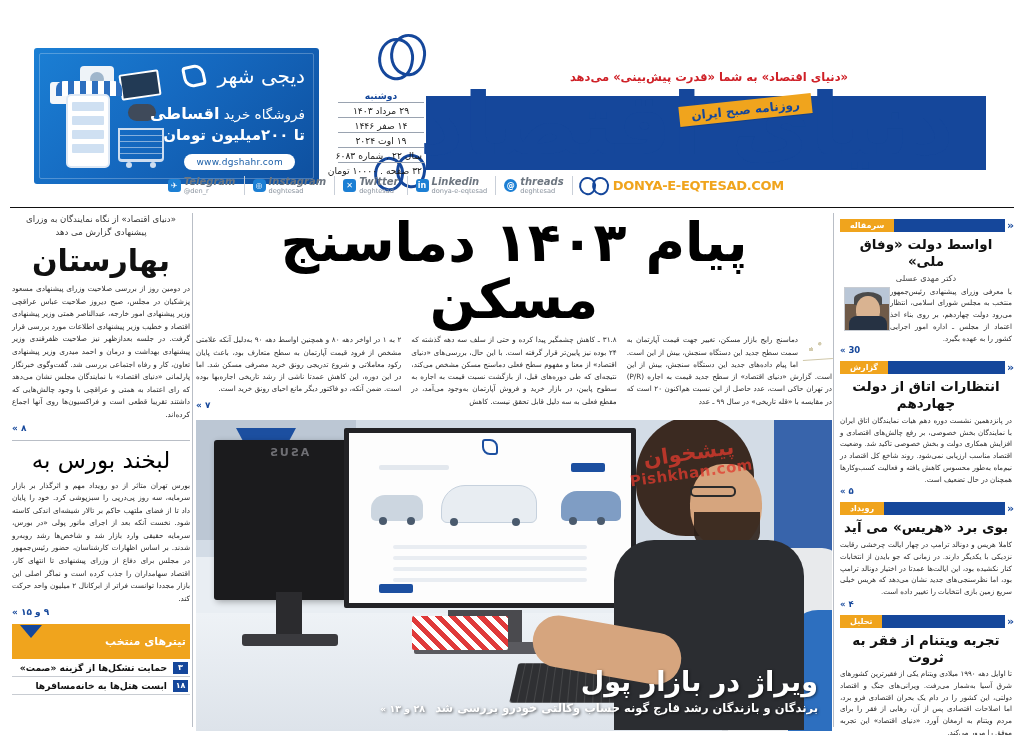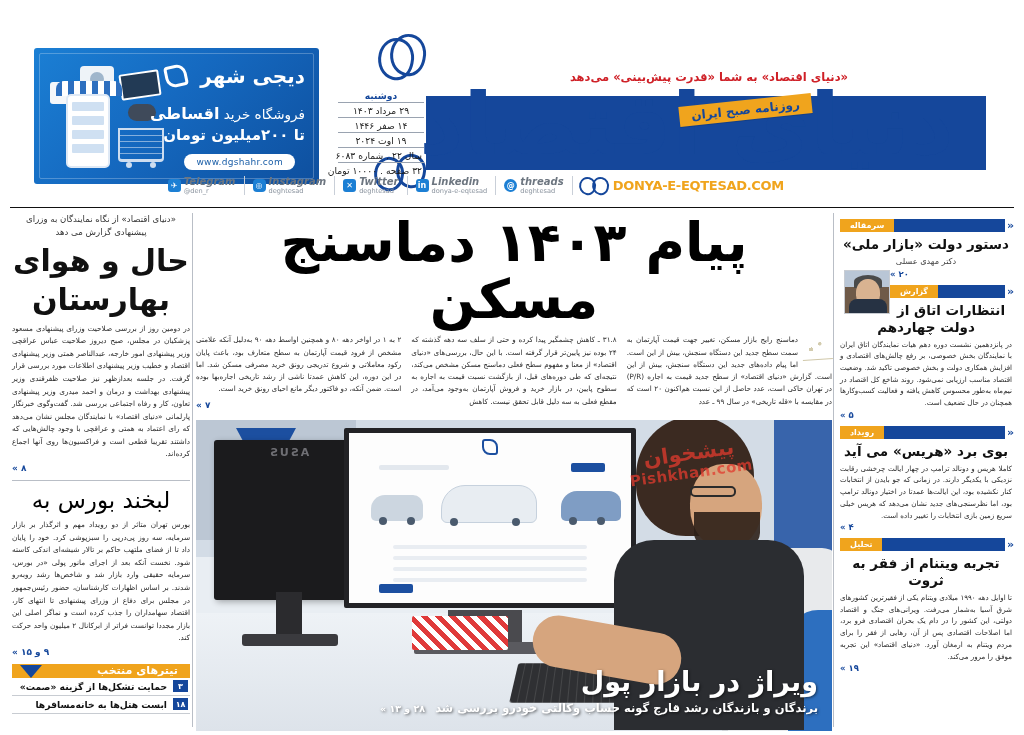--- a/index.html
+++ b/index.html
@@ -21,21 +21,21 @@
   .topband { position: absolute; left: 0; top: 0; width: 1024px; height: 205px; background:#fff; }
 
   
   .ad {
     position: absolute; left: 34px; top: 48px; width: 285px; height: 136px;
     background: linear-gradient(135deg,#1b7fd4 0%, #1569c0 45%, #0e4f9e 100%);
     border-radius: 3px; overflow: hidden; color: #fff;
   }
   .ad-inner { position:absolute; inset:5px; border:1px solid rgba(255,255,255,.25); border-radius:2px; }
   .ad-brand {
-    position:absolute; right:14px; top:16px; font-size:20px; font-weight:bold;
+    position:absolute; right:14px; top:16px; font-size:20px; font-weight:normal;
     letter-spacing:.5px; white-space:nowrap;padding-left:36px;
   }
   .ad-logo {
     display:inline-block; width:22px; height:22px; vertical-align:-4px; margin-right:6px;
     border:3px solid #fff; border-radius:4px 10px 4px 10px; transform:rotate(-12deg);
   }
   .ad-line1 { position:absolute; right:14px; top:56px; font-size:13.5px; font-weight:normal; white-space:nowrap;}
   .ad-line1 b { font-size:16px; }
   .ad-line2 { position:absolute; right:14px; top:78px; font-size:15px; font-weight:bold; white-space:nowrap;}
   .ad-url {
@@ -134,22 +134,22 @@
     column-count:1;
   }
   .pg-ref { font-size:9px; font-weight:bold; color:#15479b; text-align:left; margin-top:2px; }
   .divider { height:1px; background:#b9bec6; margin:7px 0 6px; }
 
   .head2 { font-size:23px; font-weight:normal; line-height:1.15; text-align:center; margin:4px 0 6px; }
 
   
   .selbox { margin-top:7px; }
   .selbar {
-    height:14px; background:#f0a41d; display:flex; align-items:center; justify-content:flex-start;
-    padding:0 12px; position:relative;
+    height:35px; background:#f0a41d; display:flex; align-items:center; justify-content:flex-start;
+    padding:0 4px; position:relative;
   }
   .selbar-title { font-size:11px; font-weight:bold; color:#fff; }
   .chev { position:absolute; left:8px; top:1px; width:0; height:0;
           border-left:11px solid transparent; border-right:11px solid transparent; border-top:13px solid #15479b; }
   .selrow {
     display:flex; align-items:center; gap:6px; border-bottom:1px solid #c8ccd2;
     padding:2.5px 2px; background:#ffffff;
   }
   .selnum {
     background:#15479b; color:#fff; font-size:8px; font-weight:bold;
@@ -353,21 +353,20 @@
   </div>
 
   <div class="hrule" style="top:207px"></div>
   <div class="vline" style="left:192px"></div>
   <div class="vline" style="right:190px"></div>
 
   <div class="leftcol">
 
     <div>
       <div class="kicker-sm">«دنیای اقتصاد» از نگاه نمایندگان به وزرای پیشنهادی گزارش می دهد</div>
-      <div class="lead-head">حال و هوای</div>
       <div class="lead-head">بهارستان</div>
       <div class="body-txt">در دومین روز از بررسی صلاحیت وزرای پیشنهادی مسعود پزشکیان در مجلس، صبح دیروز صلاحیت عباس عراقچی وزیر پیشنهادی امور خارجه، عبدالناصر همتی وزیر پیشنهادی اقتصاد و خطیب وزیر پیشنهادی اطلاعات مورد بررسی قرار گرفت. در جلسه بعدازظهر نیز صلاحیت ظفرقندی وزیر پیشنهادی بهداشت و درمان و احمد میدری وزیر پیشنهادی تعاون، کار و رفاه اجتماعی بررسی شد. گفت‌وگوی خبرنگار پارلمانی «دنیای اقتصاد» با نمایندگان مجلس نشان می‌دهد که رای اعتماد به همتی و عراقچی با وجود چالش‌هایی که داشتند تقریبا قطعی است و فراکسیون‌ها روی آنها اجماع کرده‌اند.</div>
       <div class="pg-ref">۸ »</div>
     </div>
 
     <div class="divider"></div>
 
     <div>
       <div class="head2">لبخند بورس به</div>
       <div class="body-txt">بورس تهران متاثر از دو رویداد مهم و اثرگذار بر بازار سرمایه، سه روز پی‌درپی را سبزپوشی کرد. خود را پایان داد تا از فضای ملتهب حاکم بر تالار شیشه‌ای اندکی کاسته شود. نخست آنکه بعد از اجرای مانور پولی «در بورس، سرمایه حقیقی وارد بازار شد و شاخص‌ها رشد روبه‌رو شدند. بر اساس اظهارات کارشناسان، حضور رئیس‌جمهور در مجلس برای دفاع از وزرای پیشنهادی تا انتهای کار، اقتصاد سهامداران را جذب کرده است و نماگر اصلی این بازار مجددا توانست فراتر از ابرکانال ۲ میلیون واحد حرکت کند.</div>
@@ -465,30 +464,31 @@
   </div>
 
   <div class="rightcol">
 
     <div>
       <div class="sec-bar">
         <div class="sec-arrows">«</div>
         <div class="sec-fill"></div>
         <div class="sec-tag">سرمقاله</div>
       </div>
-      <div class="r-head">دستور دولت «بازار ملی»</div>
+      <div class="r-head">اواسط دولت «وفاق ملی»</div>
       <div class="r-author">دکتر مهدی عسلی</div>
       <div class="r-body">
         <span class="r-face">
           <span class="fhair"></span>
             <span class="fh"></span>
             <span class="fsuit"></span>
         </span>
-      </div>
-      <div class="r-pg">۲۰ »</div>
+        <span>با معرفی وزرای پیشنهادی رئیس‌جمهور منتخب به مجلس شورای اسلامی، انتظار می‌رود دولت چهاردهم، بر روی بناء اخذ اعتماد از مجلس ـ اداره امور اجرایی کشور را به عهده بگیرد.</span>
+      </div>
+      <div class="r-pg">30 »</div>
     </div>
 
     <div>
       <div class="sec-bar">
         <div class="sec-arrows">«</div>
         <div class="sec-fill"></div>
         <div class="sec-tag">گزارش</div>
       </div>
       <div class="r-head">انتظارات اتاق از دولت چهاردهم</div>
       <div class="r-body">در پانزدهمین نشست دوره دهم هیات نمایندگان اتاق ایران با نمایندگان بخش خصوصی، بر رفع چالش‌های اقتصادی و افزایش همکاری دولت و بخش خصوصی تاکید شد. وضعیت اقتصاد مناسب ارزیابی نمی‌شود. روند شاخع کل اقتصاد در نیم‌ماه به‌طور محسوس کاهش یافته و فعالیت کسب‌وکارها همچنان در حال تضعیف است.</div>

